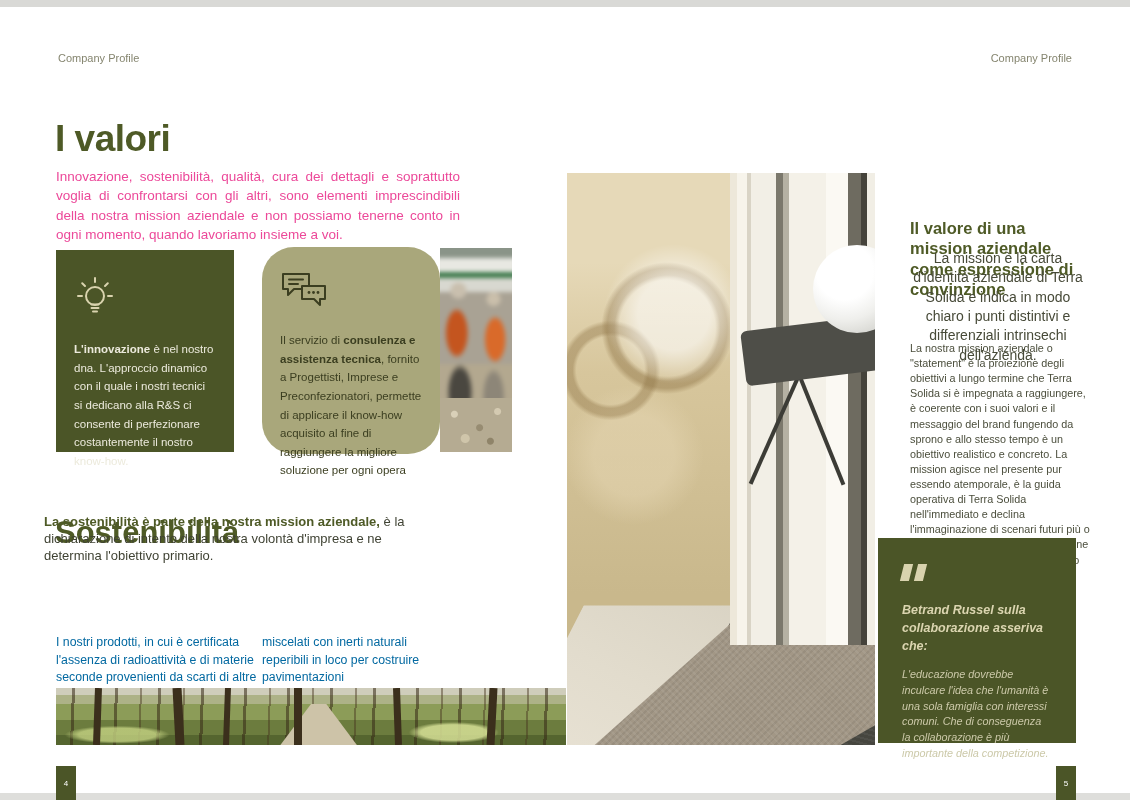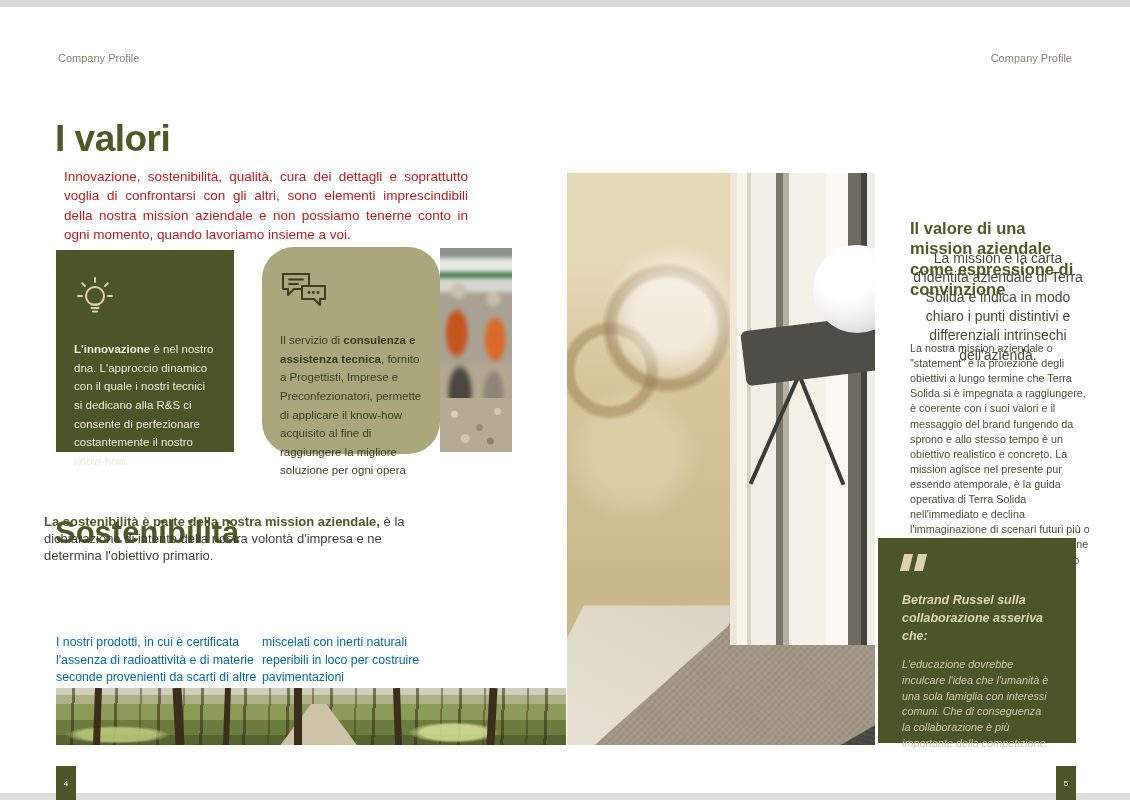--- a/index.html
+++ b/index.html
@@ -10,21 +10,21 @@
   }
   .edge { position:absolute; left:0; width:1130px; background:#d9d9d6; }
   .edge.top { top:0; height:7px; }
   .edge.bottom { top:793px; height:7px; background:#dededb; }
 
   .hdr { position:absolute; top:52px; font-size:11px; color:#85856f; }
   .hdr.left { left:58px; }
   .hdr.right { right:58px; }
 
   .h1 { position:absolute; left:55px; top:118px; font-size:37px; font-weight:bold; color:#4e5a26; letter-spacing:-0.5px; }
-  .intro { position:absolute; left:56px; top:167px; width:404px; font-size:13.5px; line-height:1.43; text-align:justify; color:#b91c1c;margin-left:8px; }
+  .intro { position:absolute; left:56px; top:167px; width:404px; font-size:13.5px; line-height:1.43; text-align:justify; color:#ec4899; }
 
   .card { position:absolute; padding:24px 18px; }
   .card.c1 { left:56px; top:250px; width:178px; height:202px; background:#4b5527; color:#eceadc; }
   .card.c2 { left:262px; top:247px; width:178px; height:207px; background:#a9a77b; color:#3b3e20;border-radius:32px; }
   .card p { margin-top:20px; font-size:11.5px; line-height:1.62; }
   .card .b { font-weight:bold; }
 
   .photo { position:absolute; overflow:hidden; }
   
   .workers { left:440px; top:248px; width:72px; height:204px; background:#bdb4a0; }
@@ -103,21 +103,21 @@
   .int-leg.a { left:206px; top:196px; height:120px; transform:rotate(24deg); }
   .int-leg.b { left:252px; top:196px; height:120px; transform:rotate(-22deg); }
   .int-sphere { position:absolute; left:246px; top:72px; width:88px; height:88px; border-radius:50%;
     background:radial-gradient(circle at 36% 30%, #ffffff 0 34%, #efefec 58%, #d5d5d0 82%, #c2c2bc); }
 
   
   .h3 { position:absolute; left:910px; top:170px; width:176px; font-size:16.5px; font-weight:bold; color:#4e5a26; line-height:1.23;margin-top:48px; }
   .p1 { position:absolute; left:910px; top:249px; width:176px; font-size:14px; line-height:1.38; color:#474a38;text-align:center; }
   .p2 { position:absolute; left:910px; top:341px; width:180px; font-size:10.8px; line-height:1.4; color:#4b4e3c; }
 
-  .quote { position:absolute; left:878px; top:538px; width:198px; height:205px; background:#4b5527; padding:16px 24px; }
+  .quote { position:absolute; left:878px; top:538px; width:198px; height:205px; background:#4b5527; padding:26px 24px; }
   .qmark span { display:inline-block; width:9px; height:17px; background:#d9d3ae; transform:skewX(-14deg); margin-right:5px; }
   .qattr { margin-top:16px; font-size:12.5px; font-weight:bold; font-style:italic; color:#dbd5b0; line-height:1.45; }
   .qtext { margin-top:12px; font-size:10.8px; font-style:italic; color:#ccc9a9; line-height:1.45; }
 
   .tab { position:absolute; top:766px; width:20px; height:34px; background:#4b5527; color:#ffffff;
     font-size:8px; display:flex; align-items:center; justify-content:center; }
   .tab.p4 { left:56px; } .tab.p5 { left:1056px; }
 
   svg { display:block; }
 </style>

